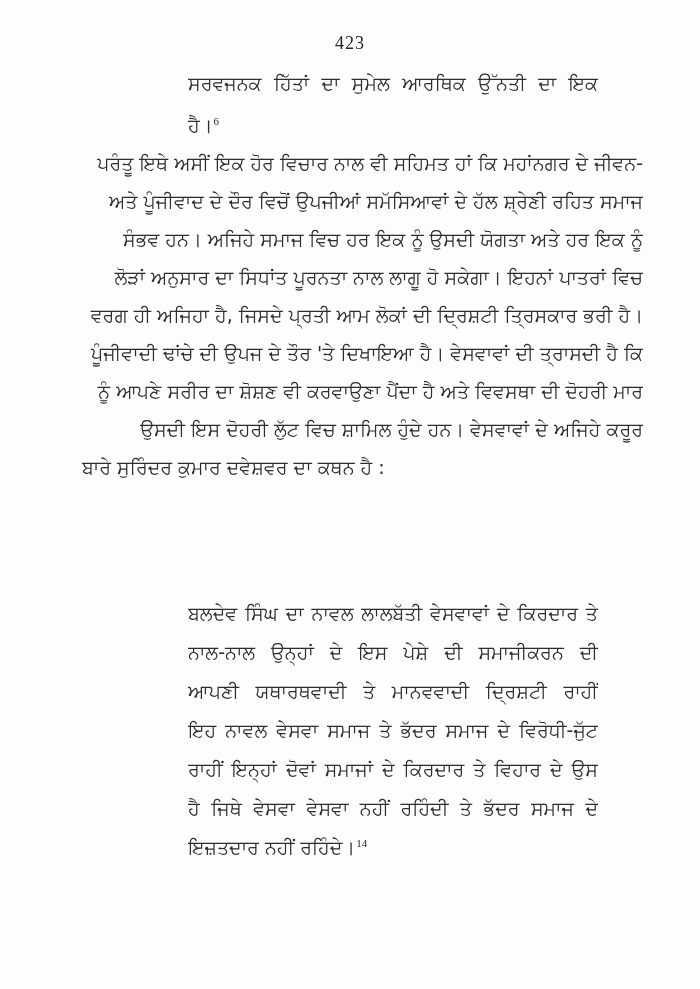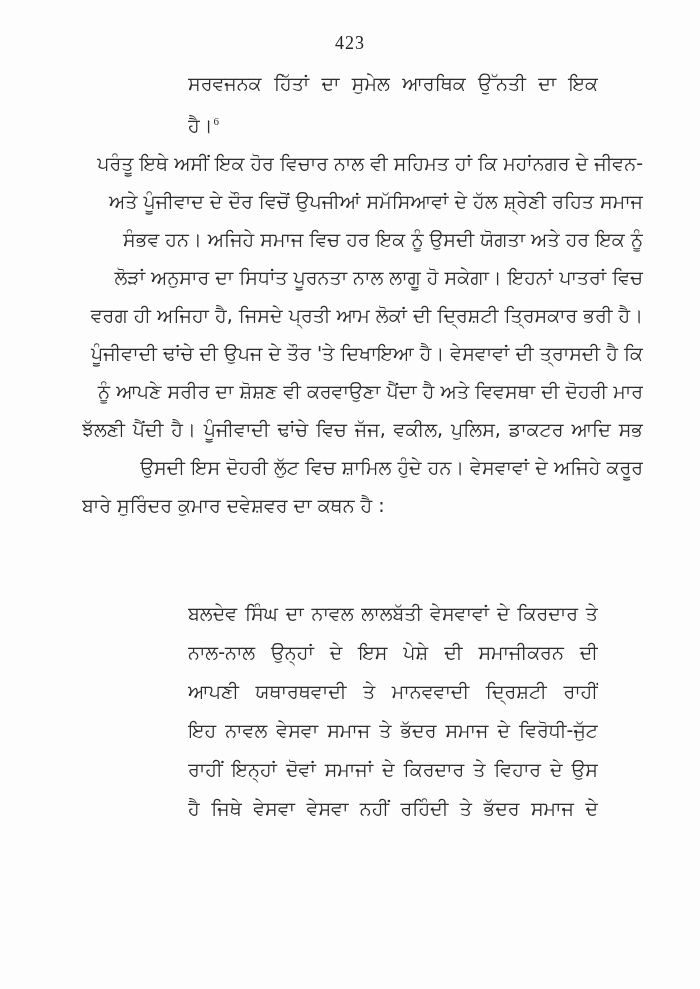--- a/index.html
+++ b/index.html
@@ -96,27 +96,29 @@
   </div>
 
   <div class="body-paragraph">
     <div class="line jl">ਪਰੰਤੂ ਇਥੇ ਅਸੀਂ ਇਕ ਹੋਰ ਵਿਚਾਰ ਨਾਲ ਵੀ ਸਹਿਮਤ ਹਾਂ ਕਿ ਮਹਾਂਨਗਰ ਦੇ ਜੀਵਨ-ਢਾਂਚੇ</div>
     <div class="line jl">ਅਤੇ ਪੂੰਜੀਵਾਦ ਦੇ ਦੌਰ ਵਿਚੋਂ ਉਪਜੀਆਂ ਸਮੱਸਿਆਵਾਂ ਦੇ ਹੱਲ ਸ਼੍ਰੇਣੀ ਰਹਿਤ ਸਮਾਜ ਵਿਚ ਹੀ</div>
     <div class="line jl">ਸੰਭਵ ਹਨ। ਅਜਿਹੇ ਸਮਾਜ ਵਿਚ ਹਰ ਇਕ ਨੂੰ ਉਸਦੀ ਯੋਗਤਾ ਅਤੇ ਹਰ ਇਕ ਨੂੰ ਉਸਦੀਆਂ</div>
     <div class="line jl">ਲੋੜਾਂ ਅਨੁਸਾਰ ਦਾ ਸਿਧਾਂਤ ਪੂਰਨਤਾ ਨਾਲ ਲਾਗੂ ਹੋ ਸਕੇਗਾ। ਇਹਨਾਂ ਪਾਤਰਾਂ ਵਿਚ ਵੇਸਵਾਵਾਂ</div>
     <div class="line jl">ਵਰਗ ਹੀ ਅਜਿਹਾ ਹੈ, ਜਿਸਦੇ ਪ੍ਰਤੀ ਆਮ ਲੋਕਾਂ ਦੀ ਦ੍ਰਿਸ਼ਟੀ ਤ੍ਰਿਸਕਾਰ ਭਰੀ ਹੈ। ਨਾਵਲਕਾਰ</div>
     <div class="line jl">ਪੂੰਜੀਵਾਦੀ ਢਾਂਚੇ ਦੀ ਉਪਜ ਦੇ ਤੌਰ 'ਤੇ ਦਿਖਾਇਆ ਹੈ। ਵੇਸਵਾਵਾਂ ਦੀ ਤ੍ਰਾਸਦੀ ਹੈ ਕਿ ਉਹਨਾਂ</div>
     <div class="line jl">ਨੂੰ ਆਪਣੇ ਸਰੀਰ ਦਾ ਸ਼ੋਸ਼ਣ ਵੀ ਕਰਵਾਉਣਾ ਪੈਂਦਾ ਹੈ ਅਤੇ ਵਿਵਸਥਾ ਦੀ ਦੋਹਰੀ ਮਾਰ ਵੀ</div>
-    <div class="line jl">ਝੱਲਣੀ ਪੈਂਦੀ ਹੈ। ਪੂੰਜੀਵਾਦੀ ਢਾਂਚੇ ਵਿਚ ਜੱਜ, ਵਕੀਲ, ਪੁਲਿਸ, ਡਾਕਟਰ ਆਦਿ ਸਭ</div>
     <div class="line jl">ਉਸਦੀ ਇਸ ਦੋਹਰੀ ਲੁੱਟ ਵਿਚ ਸ਼ਾਮਿਲ ਹੁੰਦੇ ਹਨ। ਵੇਸਵਾਵਾਂ ਦੇ ਅਜਿਹੇ ਕਰੂਰ ਯਥਾਰਥ</div>
     <div class="line jl-last">ਬਾਰੇ ਸੁਰਿੰਦਰ ਕੁਮਾਰ ਦਵੇਸ਼ਵਰ ਦਾ ਕਥਨ ਹੈ :</div>
   </div>
 
   <div class="block-quote-bottom">
     <div class="line jl">ਬਲਦੇਵ ਸਿੰਘ ਦਾ ਨਾਵਲ ਲਾਲਬੱਤੀ ਵੇਸਵਾਵਾਂ ਦੇ ਕਿਰਦਾਰ ਤੇ ਕਾਰੋਬਾਰ ਦੇ</div>
     <div class="line jl">ਨਾਲ-ਨਾਲ ਉਨ੍ਹਾਂ ਦੇ ਇਸ ਪੇਸ਼ੇ ਦੀ ਸਮਾਜੀਕਰਨ ਦੀ ਪ੍ਰਕਿਰਿਆ ਨੂੰ ਵੀ</div>
     <div class="line jl">ਆਪਣੀ ਯਥਾਰਥਵਾਦੀ ਤੇ ਮਾਨਵਵਾਦੀ ਦ੍ਰਿਸ਼ਟੀ ਰਾਹੀਂ ਸਾਕਾਰ ਕਰਦਾ ਹੈ।</div>
     <div class="line jl">ਇਹ ਨਾਵਲ ਵੇਸਵਾ ਸਮਾਜ ਤੇ ਭੱਦਰ ਸਮਾਜ ਦੇ ਵਿਰੋਧੀ-ਜੁੱਟ ਦੀ ਸਿਰਜਣਾ</div>
     <div class="line jl">ਰਾਹੀਂ ਇਨ੍ਹਾਂ ਦੋਵਾਂ ਸਮਾਜਾਂ ਦੇ ਕਿਰਦਾਰ ਤੇ ਵਿਹਾਰ ਦੇ ਉਸ ਸਾਰ ਨੂੰ ਬੇਪਰਦ ਕਰਦਾ</div>
     <div class="line jl">ਹੈ ਜਿਥੇ ਵੇਸਵਾ ਵੇਸਵਾ ਨਹੀਂ ਰਹਿੰਦੀ ਤੇ ਭੱਦਰ ਸਮਾਜ ਦੇ ਇਜ਼ਤਦਾਰ ਲੋਕ</div>
+    <div class="line jl-last">
+      <span>ਇਜ਼ਤਦਾਰ ਨਹੀਂ ਰਹਿੰਦੇ।</span><sup class="fnref">14</sup>
+    </div>
   </div>
 
 </div>
 
 </body></html>

